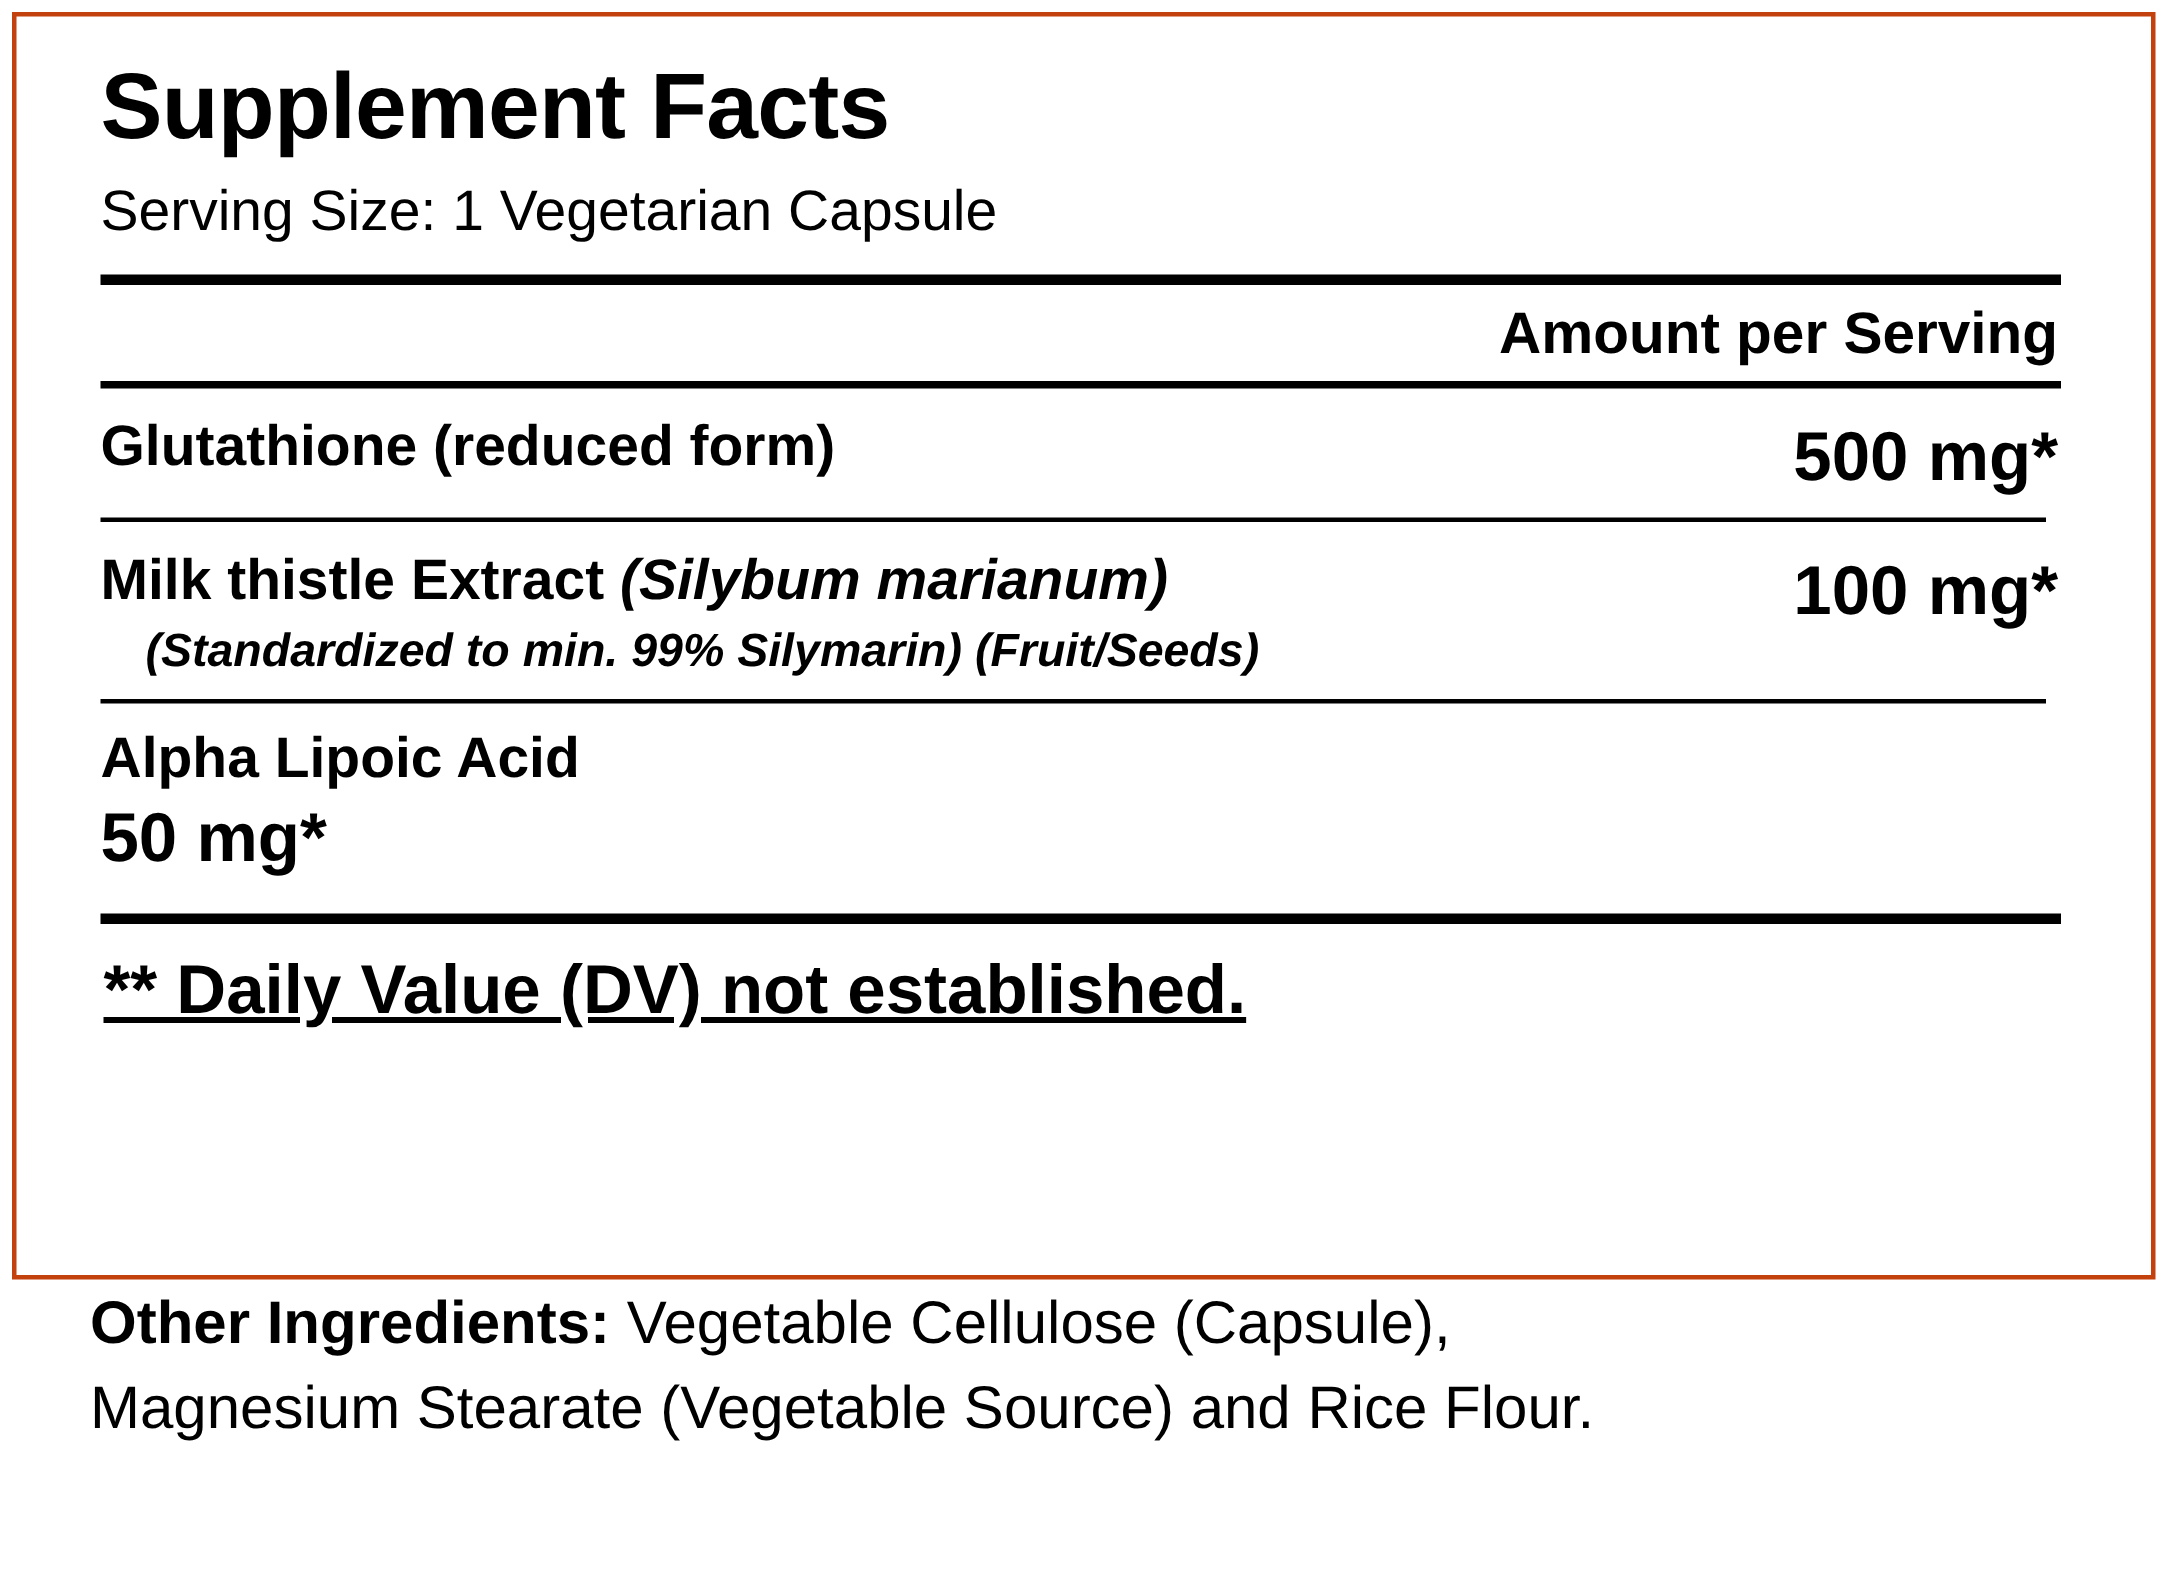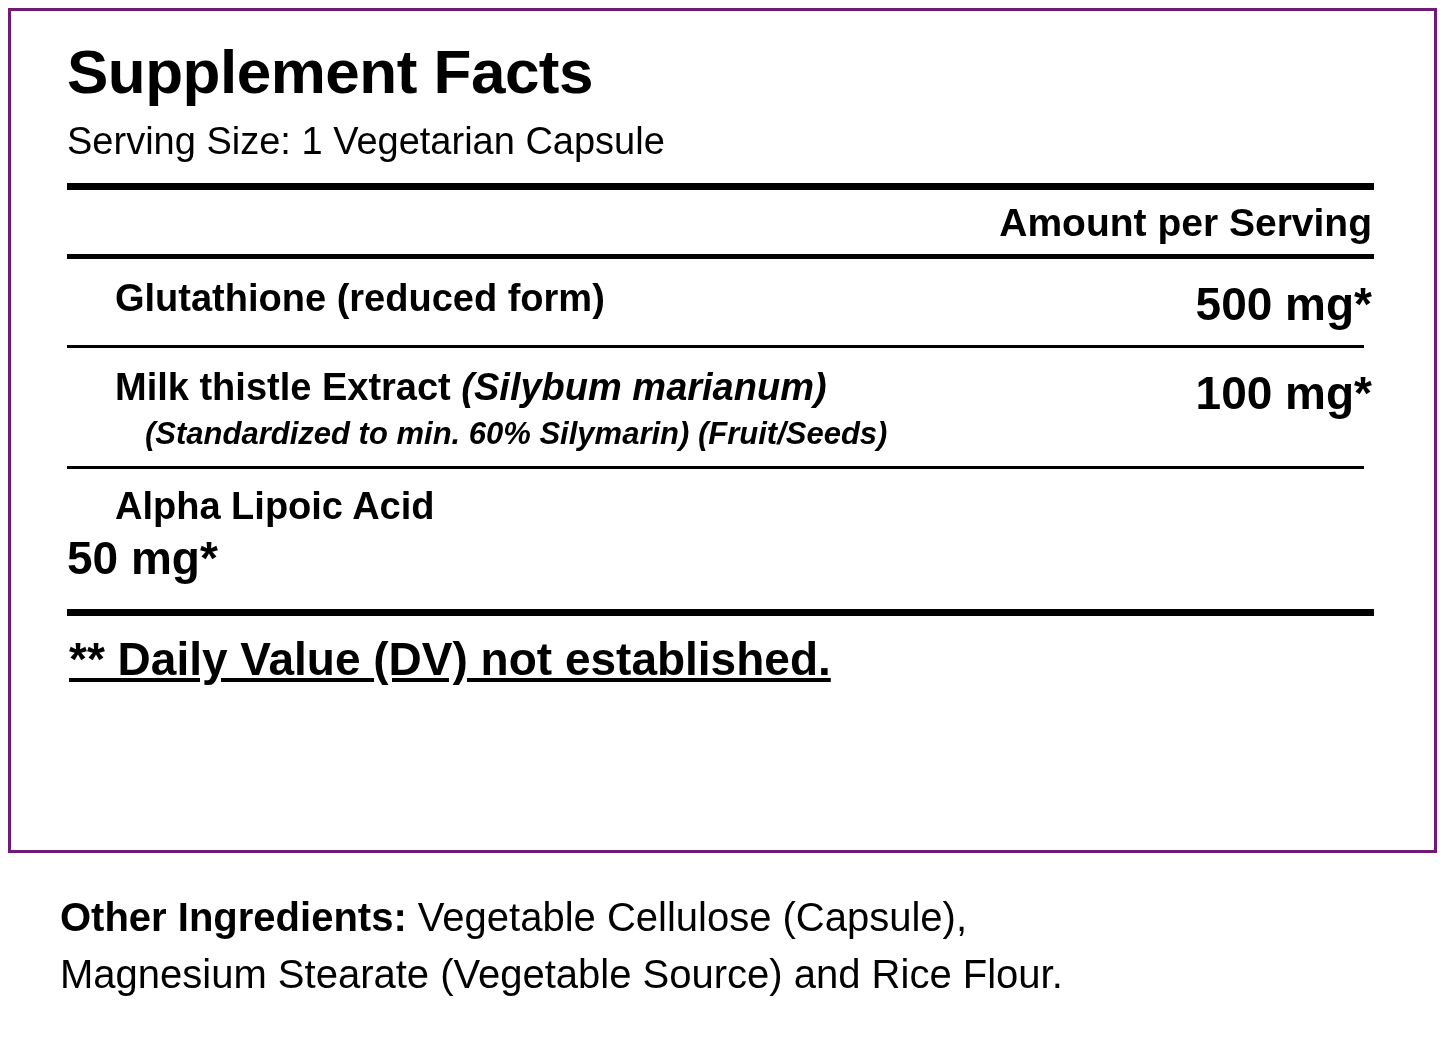--- a/index.html
+++ b/index.html
@@ -22,21 +22,21 @@
   }
 
   
   .facts-panel {
     position: absolute;
     left: 8px;
     top: 8px;
     width: 1429px;
     height: 845px;
     box-sizing: border-box;
-    border: 3px solid #701a75;
+    border: 3px solid #c2410c;
     padding: 28px 60px 0 56px;
   }
 
   .title {
     font-size: 62px;
     font-weight: bold;
     line-height: 1.06;
     letter-spacing: -0.5px;
     margin: 0 0 10px 0;
   }
@@ -78,21 +78,20 @@
   .row {
     display: flex;
     align-items: flex-start;
     justify-content: space-between;
     padding: 16px 2px 14px 0;
   }
   .row .left {
     font-size: 38px;
     font-weight: bold;
     line-height: 1.22;
-    margin-left: 48px;
   }
   .row .left .ital {
     font-style: italic;
     font-weight: bold;
   }
   .row .left .sub {
     display: block;
     font-size: 31px;
     font-style: italic;
     font-weight: bold;
@@ -114,21 +113,21 @@
     font-weight: bold;
     padding: 16px 0 0 2px;
     line-height: 1.2;
     text-decoration: underline;
   }
 
   
   .other-ing {
     position: absolute;
     left: 60px;
-    top: 889px;
+    top: 854px;
     width: 1010px;
     font-size: 40px;
     line-height: 1.42;
   }
   .other-ing .lead {
     font-weight: bold;
   }
 </style>
 </head>
 <body>
@@ -150,21 +149,21 @@
     <div class="row">
       <div class="left">Glutathione (reduced form)</div>
       <div class="right">500 mg*</div>
     </div>
 
     <hr class="rule-thin">
 
     <div class="row">
       <div class="left">
         <span>Milk thistle Extract </span><span class="ital">(Silybum marianum)</span>
-        <span class="sub">(Standardized to min. 60% Silymarin) (Fruit/Seeds)</span>
+        <span class="sub">(Standardized to min. 99% Silymarin) (Fruit/Seeds)</span>
       </div>
       <div class="right">100 mg*</div>
     </div>
 
     <hr class="rule-thin">
 
     <div class="row tight">
       <div class="left">Alpha Lipoic Acid</div>
       <div class="right">50 mg*</div>
     </div>

